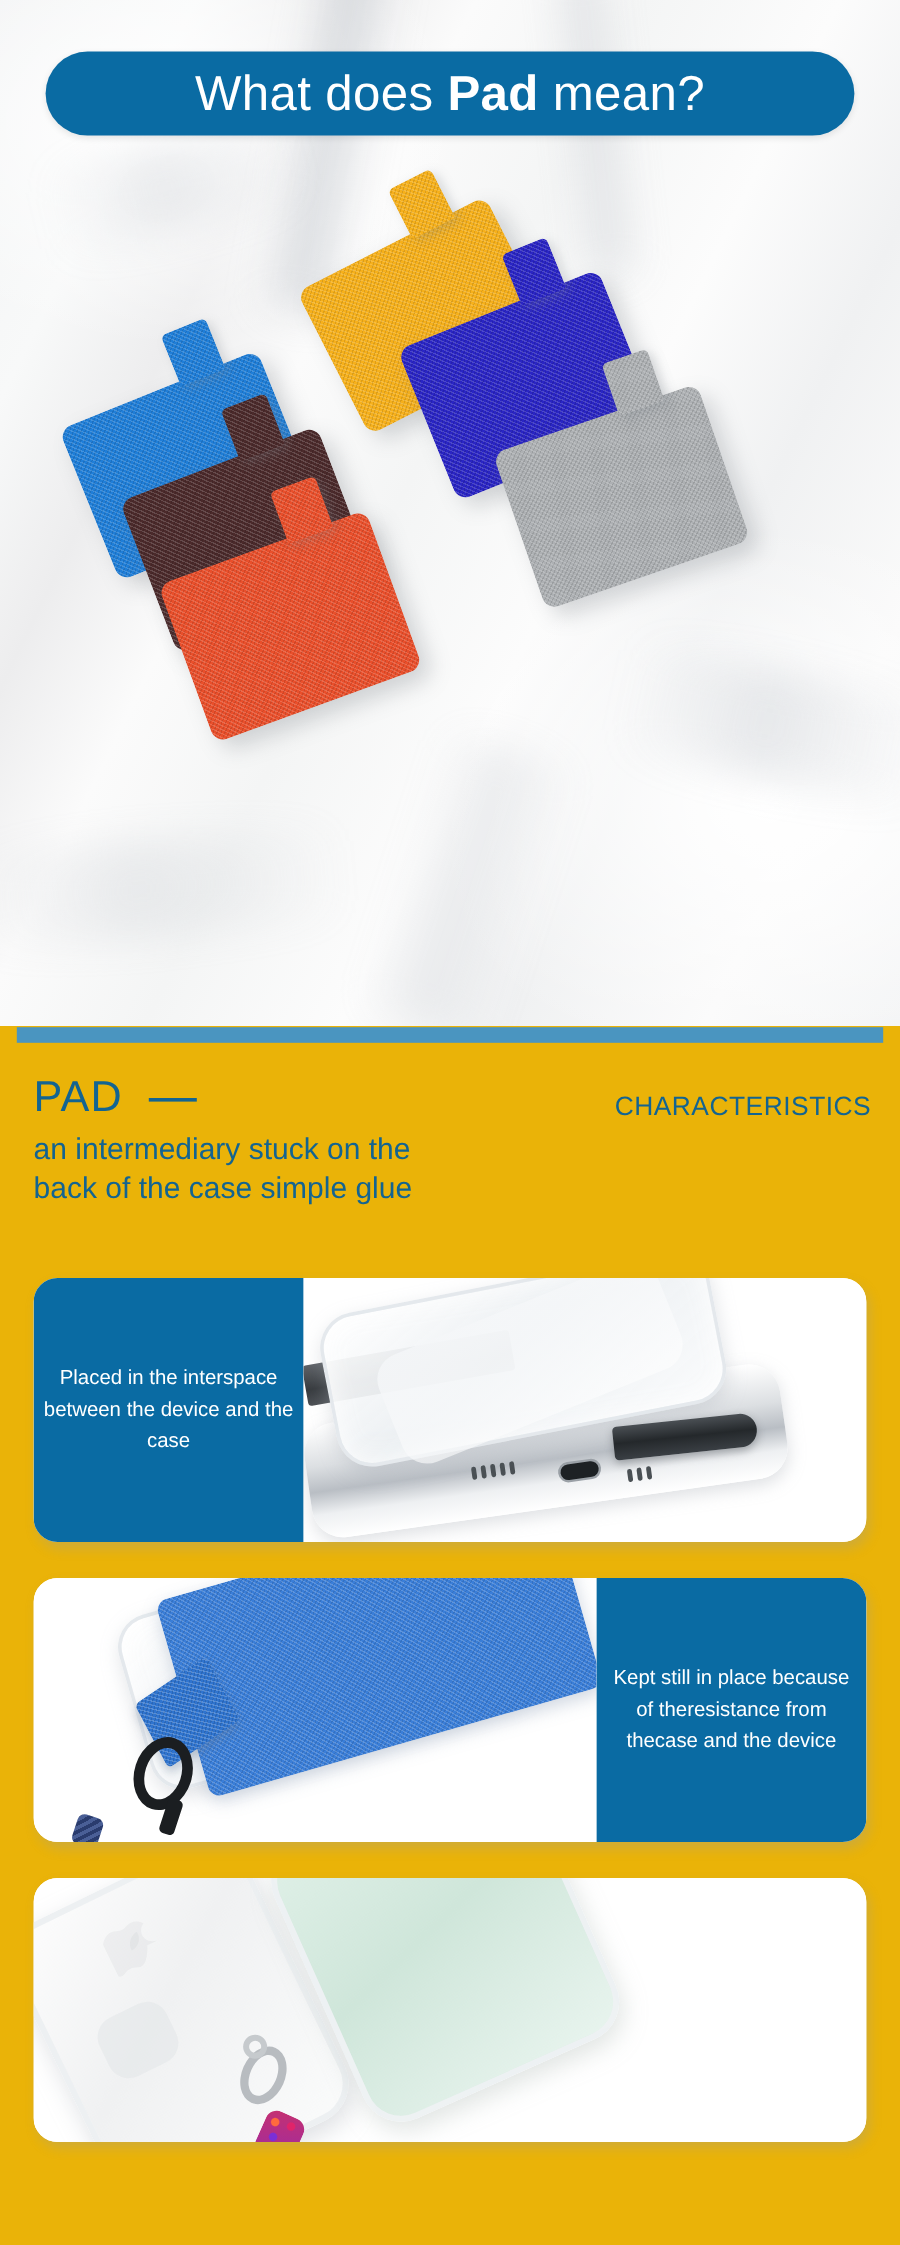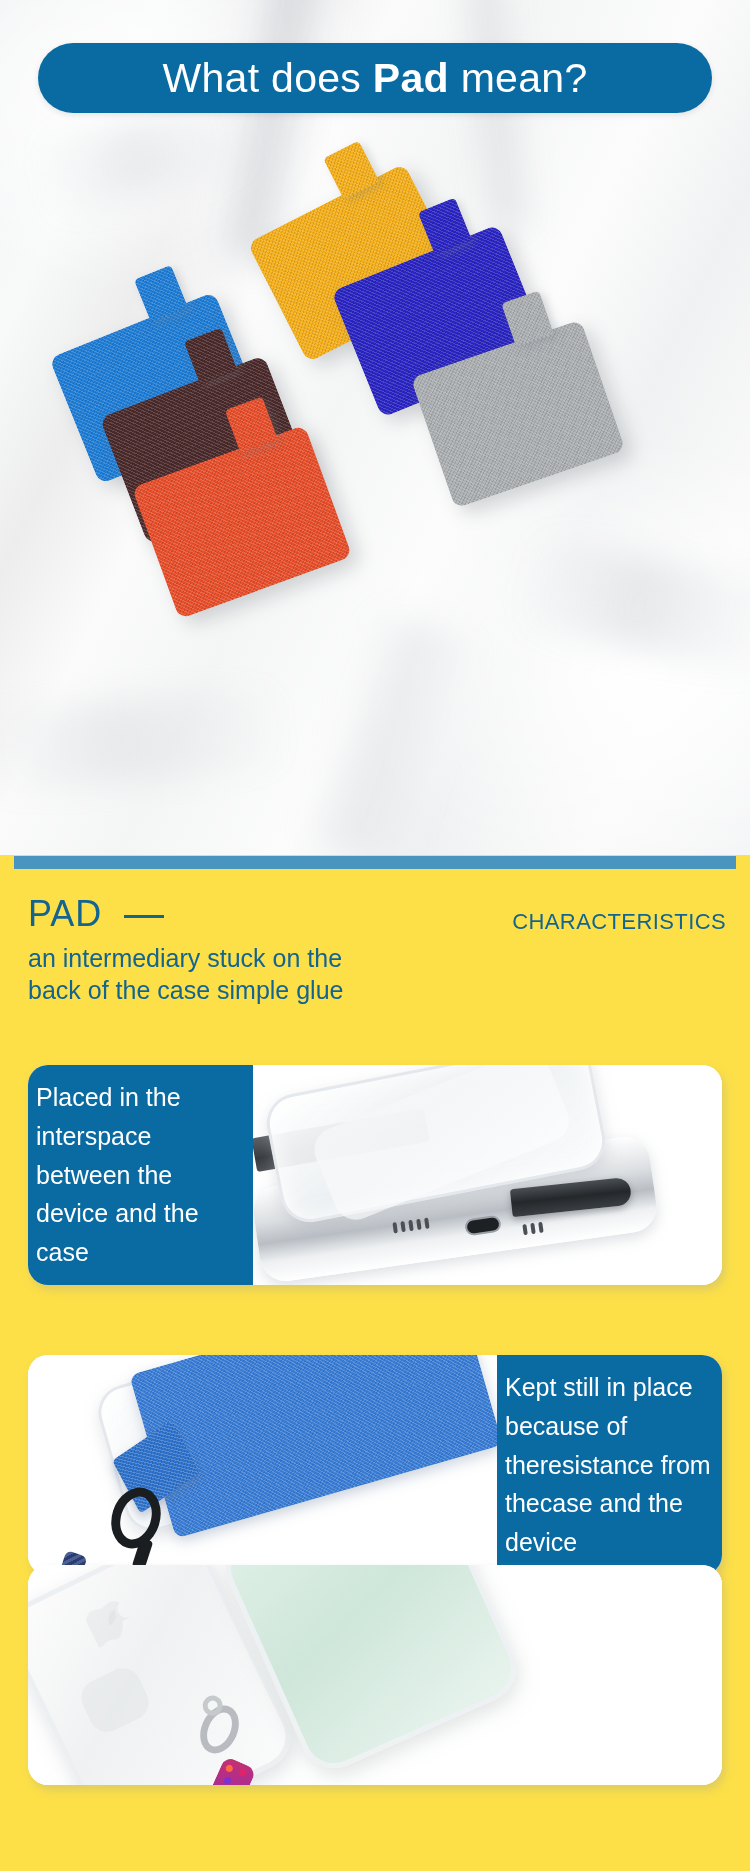--- a/index.html
+++ b/index.html
@@ -10,21 +10,21 @@
     height: 1871px;
     background: #f4f5f6;
     font-family: "Liberation Sans", sans-serif;
     overflow: hidden;
   }
 
   .page {
     position: relative;
     width: 750px;
     height: 1871px;
-    background: #fde047;
+    background: #eab308;
   }
 
   
   .hero {
     position: absolute;
     left: 0; top: 0;
     width: 750px; height: 855px;
     overflow: hidden;
     background:
       radial-gradient(ellipse 420px 300px at 18% 12%, #ffffff 0%, rgba(255,255,255,0) 62%),
@@ -212,25 +212,26 @@
   #card-2 { top: 1315px; }
   #card-3 { top: 1565px; }
 
   .card-text {
     flex: 0 0 225px;
     background: #0a6ba3;
     color: #ffffff;
     display: flex;
     align-items: center;
     justify-content: center;
-    font-size: 25px;
+    text-align: center;
+    font-size: 17px;
     line-height: 1.55;
     padding: 24px 8px;
   }
-  .card.reverse { flex-direction: row-reverse; margin-top: 40px; }
+  .card.reverse { flex-direction: row-reverse; }
 
   .card-photo {
     flex: 1 1 auto;
     position: relative;
     overflow: hidden;
     background: #ffffff;
   }
 
   
   .phone-case {

